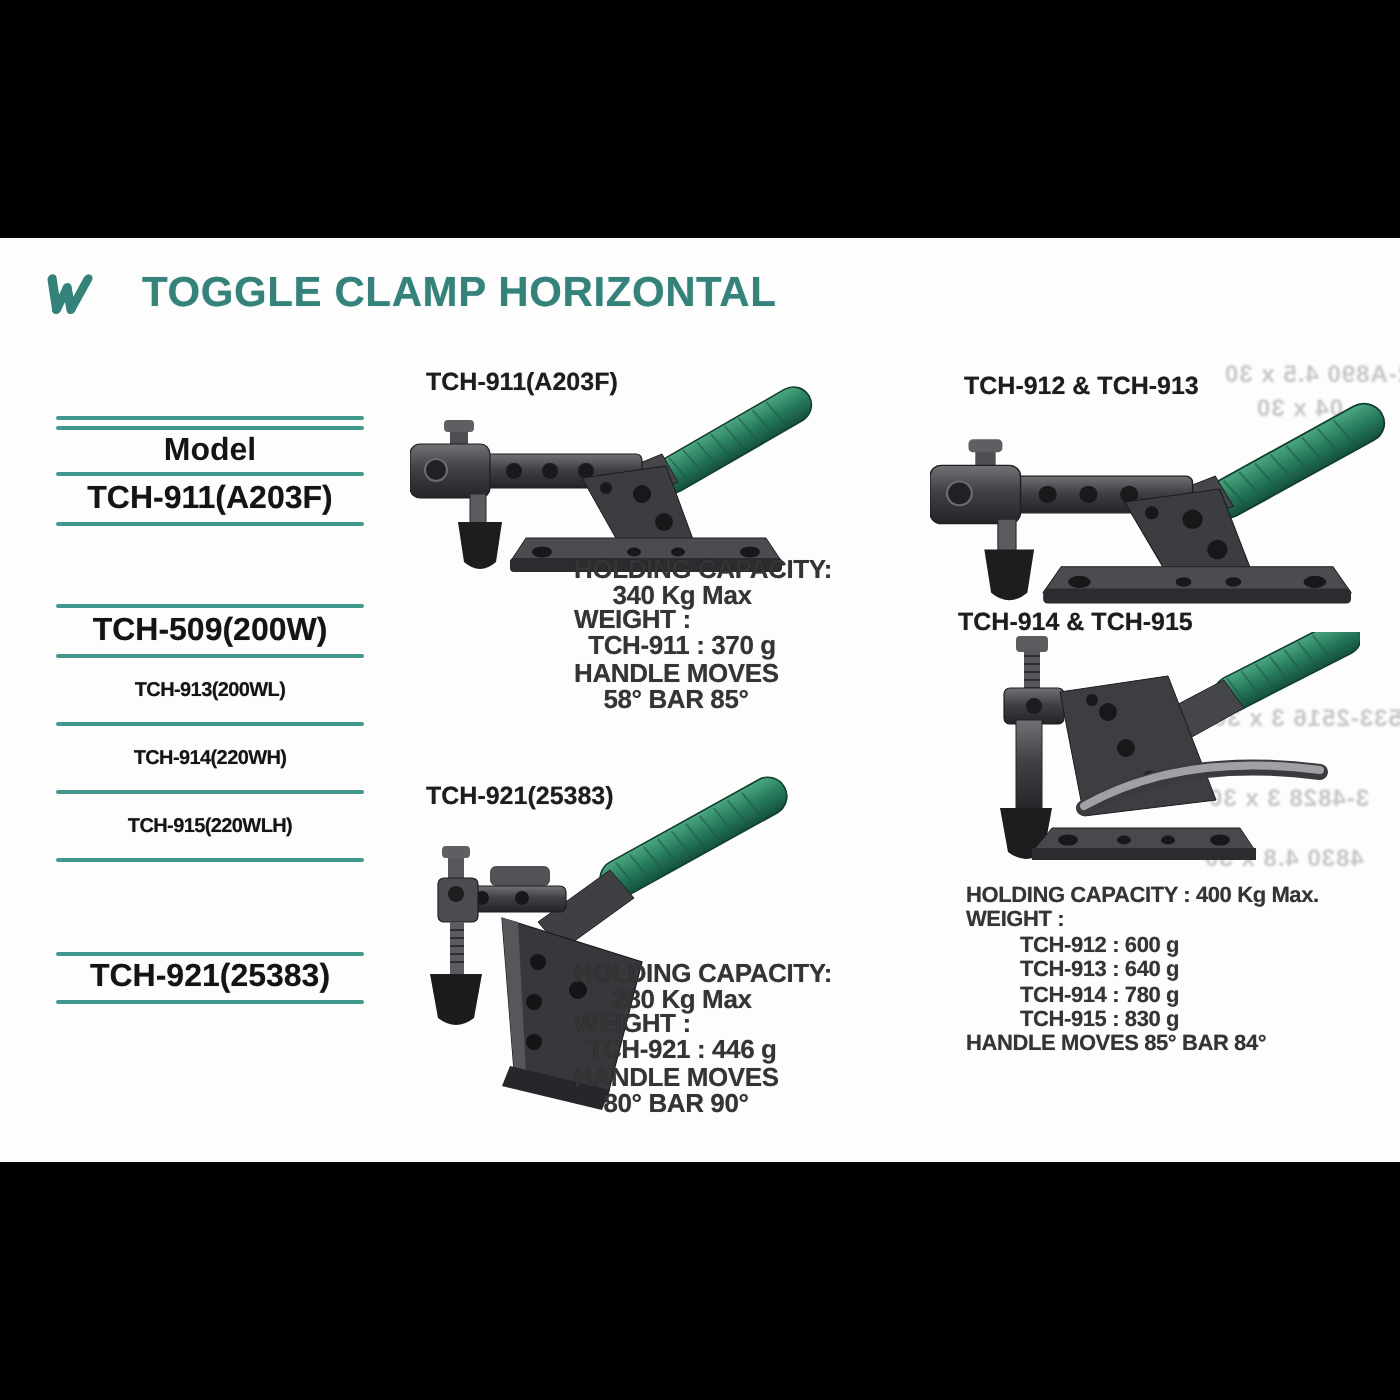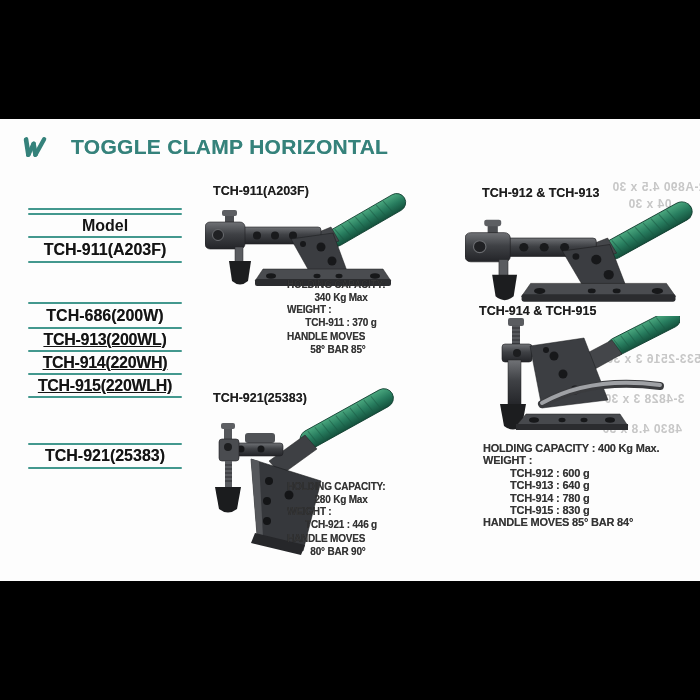--- a/index.html
+++ b/index.html
@@ -26,36 +26,36 @@
   .tgap3{height:3px;} .tgap39{height:39px;} .tgap45{height:45px;}
   .mhead{
     height:21px;display:flex;align-items:center;justify-content:center;
     font-size:16px;font-weight:bold;color:#141414;
   }
   .mrow{
     display:flex;align-items:center;justify-content:center;white-space:nowrap;
     font-weight:bold;color:#141414;text-shadow:0 0 .4px rgba(0,0,0,.5);
   }
   .mrow.h23{height:23px;font-size:16px;}
-  .mrow.h21{height:21px;font-size:16px;letter-spacing:-.3px;text-decoration:underline;}
+  .mrow.h21{height:32px;font-size:10px;letter-spacing:-.3px;}
   .mrow.h22{height:22px;font-size:16px;}
 
   
   .sec-head{
     position:absolute;font-size:12.5px;font-weight:bold;color:#1d1d1d;
     white-space:nowrap;text-shadow:0 0 .4px rgba(0,0,0,.55);
   }
   #h911{left:213px;top:184px;}
   #h912913{left:482px;top:186px;}
   #h914915{left:479px;top:304px;}
   #h921{left:213px;top:391px;}
 
   
   .spec{
-    position:absolute;width:108px;font-size:10px;font-weight:bold;
+    position:absolute;width:108px;font-size:13px;font-weight:bold;
     line-height:12.6px;color:#343434;letter-spacing:-.2px;
     text-shadow:0 0 .4px rgba(0,0,0,.45);z-index:5;
   }
   .spec .lbl{text-align:left;white-space:nowrap;}
   .spec .val{text-align:center;white-space:nowrap;}
   #spec911{left:287px;top:279px;}
   #spec921{left:287px;top:481px;}
 
   .shared-spec{
     position:absolute;left:483px;top:442px;width:180px;
@@ -107,21 +107,21 @@
   <div class="mtable">
     <div class="tline"></div>
     <div class="tgap3"></div>
     <div class="tline"></div>
     <div class="mhead">Model</div>
     <div class="tline"></div>
     <div class="mrow h23">TCH-911(A203F)</div>
     <div class="tline"></div>
     <div class="tgap39"></div>
     <div class="tline"></div>
-    <div class="mrow h23">TCH-686(200W)</div>
+    <div class="mrow h23">TCH-509(200W)</div>
     <div class="tline"></div>
     <div class="mrow h21">TCH-913(200WL)</div>
     <div class="tline"></div>
     <div class="mrow h21">TCH-914(220WH)</div>
     <div class="tline"></div>
     <div class="mrow h21">TCH-915(220WLH)</div>
     <div class="tline"></div>
     <div class="tgap45"></div>
     <div class="tline"></div>
     <div class="mrow h22">TCH-921(25383)</div>

